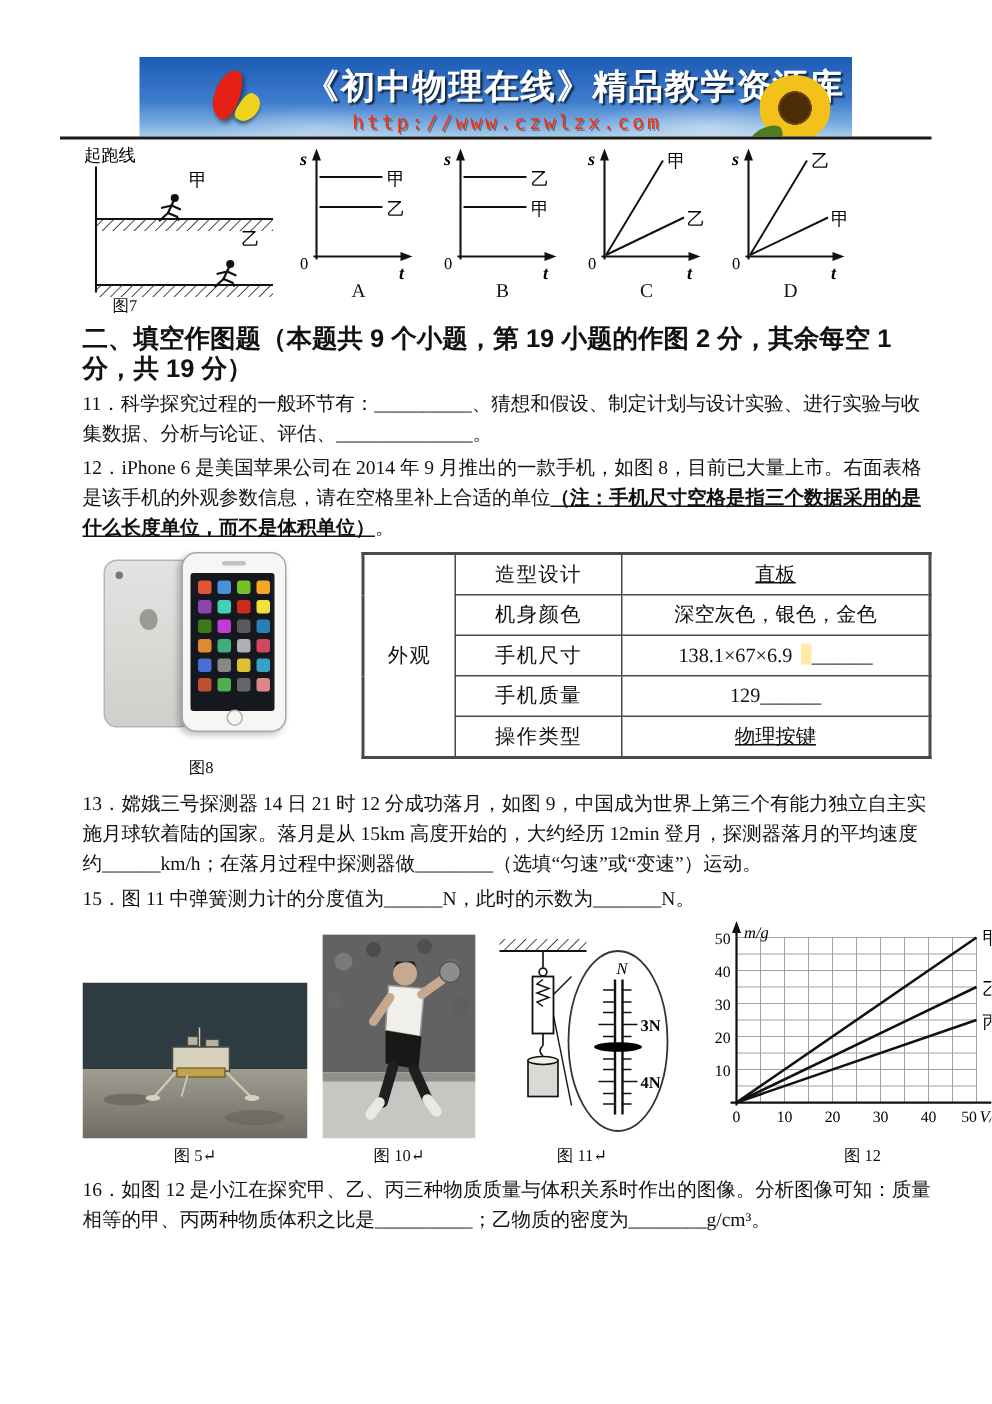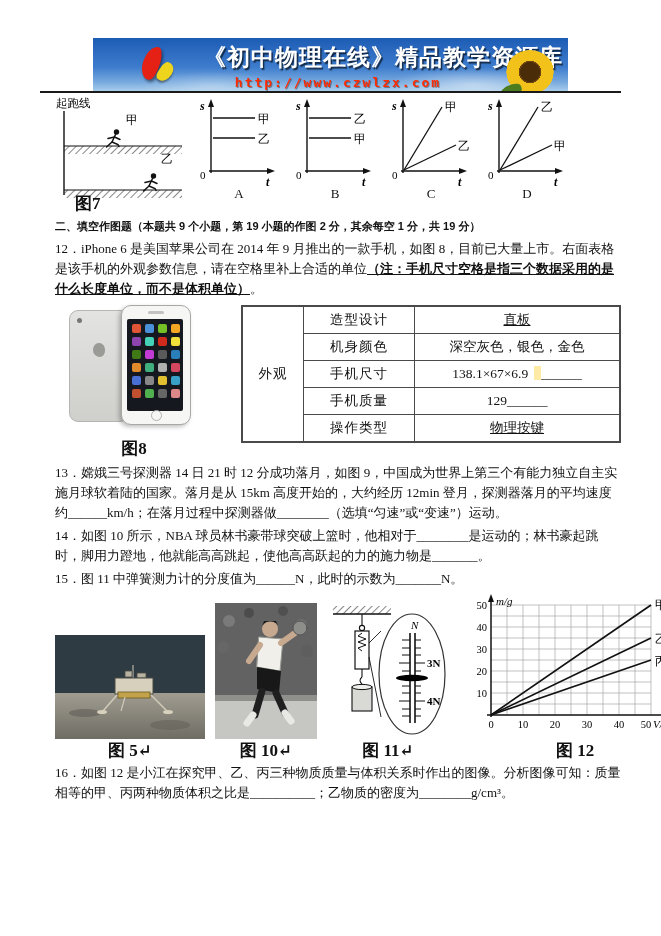--- a/index.html
+++ b/index.html
@@ -16,37 +16,37 @@
   .logo-red{position:absolute;left:2px;top:2px;width:17px;height:34px;background:#e52015;
     border-radius:70% 30% 45% 55%/60% 40% 60% 40%;transform:rotate(14deg);
     box-shadow:2px 2px 3px rgba(0,0,0,.45);}
   .logo-yellow{position:absolute;left:18px;top:18px;width:13px;height:20px;background:#efd41d;
     border-radius:40% 60% 70% 30%/50% 50% 65% 35%;transform:rotate(32deg);
     box-shadow:1px 2px 2px rgba(0,0,0,.4);}
   .banner-text{position:absolute;left:110px;top:4px;width:270px;text-align:center;}
   .banner-title{color:#fff;font-weight:bold;font-size:23px;letter-spacing:1px;
     font-family:"Liberation Sans","DejaVu Sans",sans-serif;
     text-shadow:1.5px 1.5px 1px rgba(0,0,0,.65);white-space:nowrap;}
-  .banner-url{color:#ff2b00;font-weight:bold;font-size:13px;letter-spacing:2px;margin-top:2px;
+  .banner-url{color:#ff2b00;font-weight:normal;font-size:13px;letter-spacing:2px;margin-top:2px;
     font-family:"DejaVu Sans Mono","Liberation Mono",monospace;
     text-shadow:1px 1px 0 rgba(0,0,0,.35);}
   .sunflower{position:absolute;right:14px;top:12px;width:48px;height:44px;border-radius:50%;
     background:radial-gradient(circle at 50% 50%,#4a2c08 0 30%,#6b4310 31% 34%,#f2c21a 35% 72%,rgba(0,0,0,0) 73%);}
   .sunflower::after{content:"";position:absolute;left:-6px;bottom:-3px;width:22px;height:12px;
     background:#4d7c1e;border-radius:60% 40% 50% 50%;transform:rotate(-18deg);}
   .top-rule{position:absolute;left:40px;top:91px;width:581px;height:2px;background:#1a1a1a;}
   
   .content{position:absolute;left:55px;top:96px;width:566px;font-size:13px;line-height:20px;}
   .fig7-row{display:flex;align-items:flex-start;}
   .fig7-row svg{flex:0 0 auto;}
   .graphbox{display:flex;flex-direction:column;align-items:center;margin-left:12px;margin-top:2px;}
   .graph-letter{font-size:13px;margin-top:-4px;font-family:"Liberation Serif",serif;}
-  .fig-caption{font-size:17px;font-weight:bold;}
+  .fig-caption{font-size:11px;}
   .fig7-caption{margin:-10px 0 2px 20px;}
-  .section-title{font-weight:bold;font-size:11px;margin:2px 0 3px 0;
+  .section-title{font-weight:bold;font-size:17px;margin:2px 0 3px 0;
     font-family:"Liberation Sans","DejaVu Sans",sans-serif;}
   p.q{margin:0 0 3px 0;}
   .bold-ul{font-weight:bold;text-decoration:underline;font-family:"Liberation Sans","DejaVu Sans",sans-serif;}
   
   .phone-table-row{display:flex;align-items:flex-start;margin:6px 0 4px 14px;}
   .phone-fig{width:158px;flex:0 0 auto;}
   .phones{position:relative;width:130px;height:118px;}
   .phone-back{position:absolute;left:0;top:5px;width:58px;height:110px;background:linear-gradient(180deg,#e3e3e1,#cfcfcc);
     border:1px solid #b5b5b2;border-radius:9px;}
   .phone-back::before{content:"";position:absolute;left:7px;top:7px;width:5px;height:5px;border-radius:50%;background:#777;}
@@ -192,20 +192,21 @@
           <text x="56" y="13" font-size="12">乙</text>
           <text x="69" y="52" font-size="12">甲</text>
         </svg>
         <div class="graph-letter">D</div>
       </div>
     </div>
     <div class="fig-caption fig7-caption">图7</div>
 
     <div class="section-title">二、填空作图题（本题共 9 个小题，第 19 小题的作图 2 分，其余每空 1 分，共 19 分）</div>
 
+    <p class="q">11．科学探究过程的一般环节有：__________、猜想和假设、制定计划与设计实验、进行实验与收集数据、分析与论证、评估、______________。</p>
     <p class="q"><span>12．iPhone 6 是美国苹果公司在 2014 年 9 月推出的一款手机，如图 8，目前已大量上市。右面表格是该手机的外观参数信息，请在空格里补上合适的单位</span><span class="bold-ul">（注：手机尺寸空格是指三个数据采用的是什么长度单位，而不是体积单位）</span><span>。</span></p>
 
     <div class="phone-table-row">
       <div class="phone-fig">
         <div class="phones">
           <div class="phone-back"></div>
           <div class="phone-front">
             <div class="screen">
               <span class="icons-dot"></span>
             </div>
@@ -234,21 +235,20 @@
         </tr>
         <tr>
           <td class="nm">操作类型</td>
           <td><span class="ul">物理按键</span></td>
         </tr>
       </tbody>
         </table>
     </div>
 
     <p class="q">13．嫦娥三号探测器 14 日 21 时 12 分成功落月，如图 9，中国成为世界上第三个有能力独立自主实施月球软着陆的国家。落月是从 15km 高度开始的，大约经历 12min 登月，探测器落月的平均速度约______km/h；在落月过程中探测器做________（选填“匀速”或“变速”）运动。</p>
-    <p class="q">14．如图 10 所示，NBA 球员林书豪带球突破上篮时，他相对于________是运动的；林书豪起跳时，脚用力蹬地，他就能高高跳起，使他高高跃起的力的施力物是_______。</p>
     <p class="q">15．图 11 中弹簧测力计的分度值为______N，此时的示数为_______N。</p>
 
     <div class="figs-row">
 
       <div class="figbox">
         <svg width="150" height="104" viewBox="0 0 150 104">
           <defs>
             <linearGradient id="moong" x1="0" y1="0" x2="0" y2="1">
               <stop offset="0" stop-color="#a09c90"></stop>
                 <stop offset="1" stop-color="#6e6c64"></stop>

